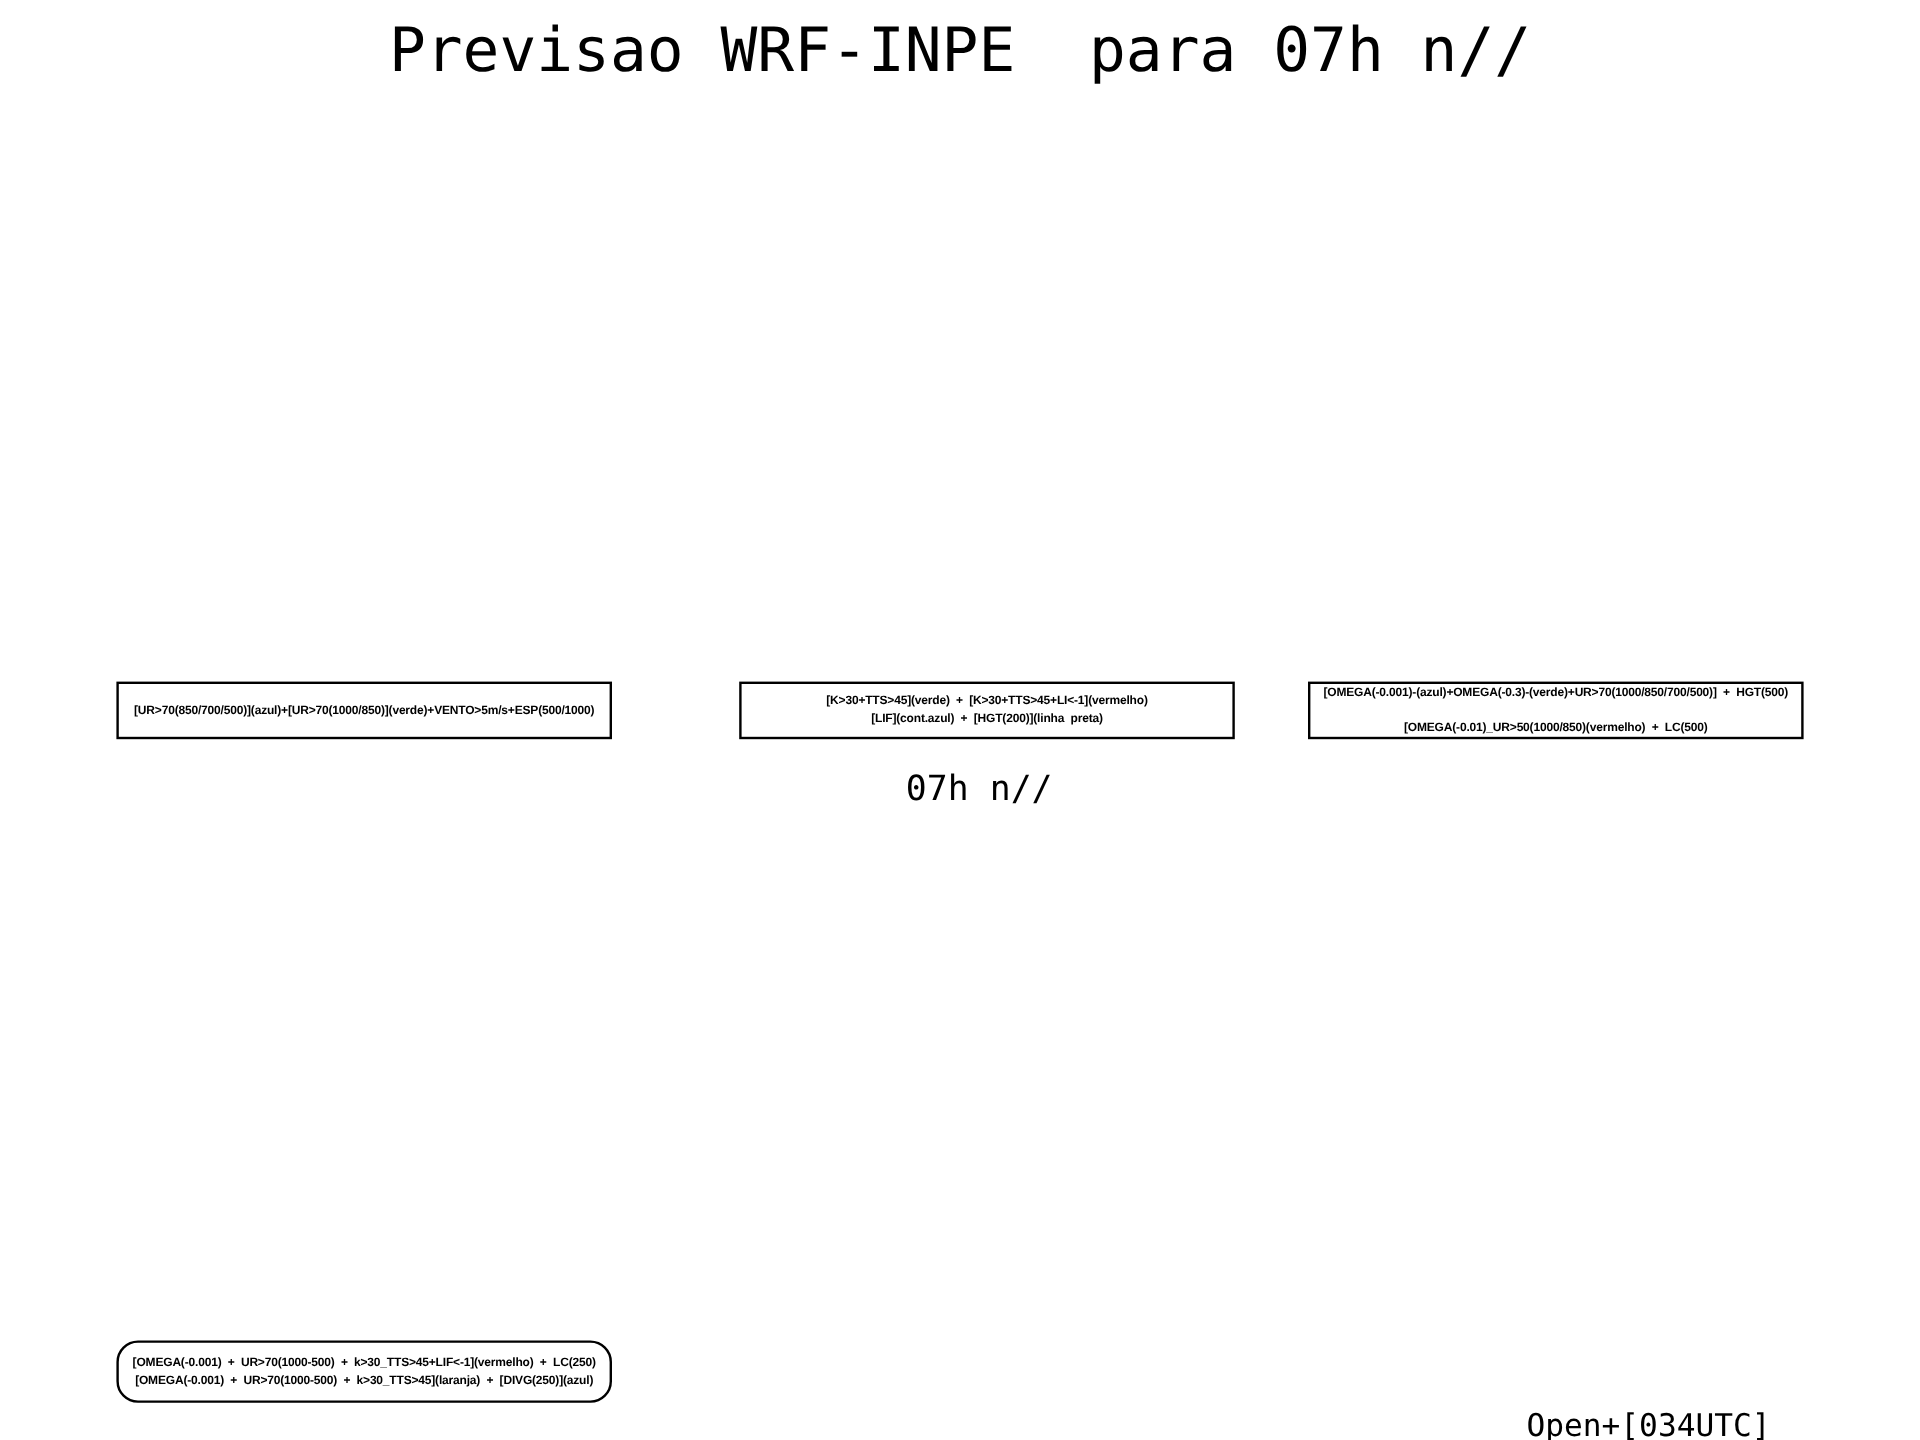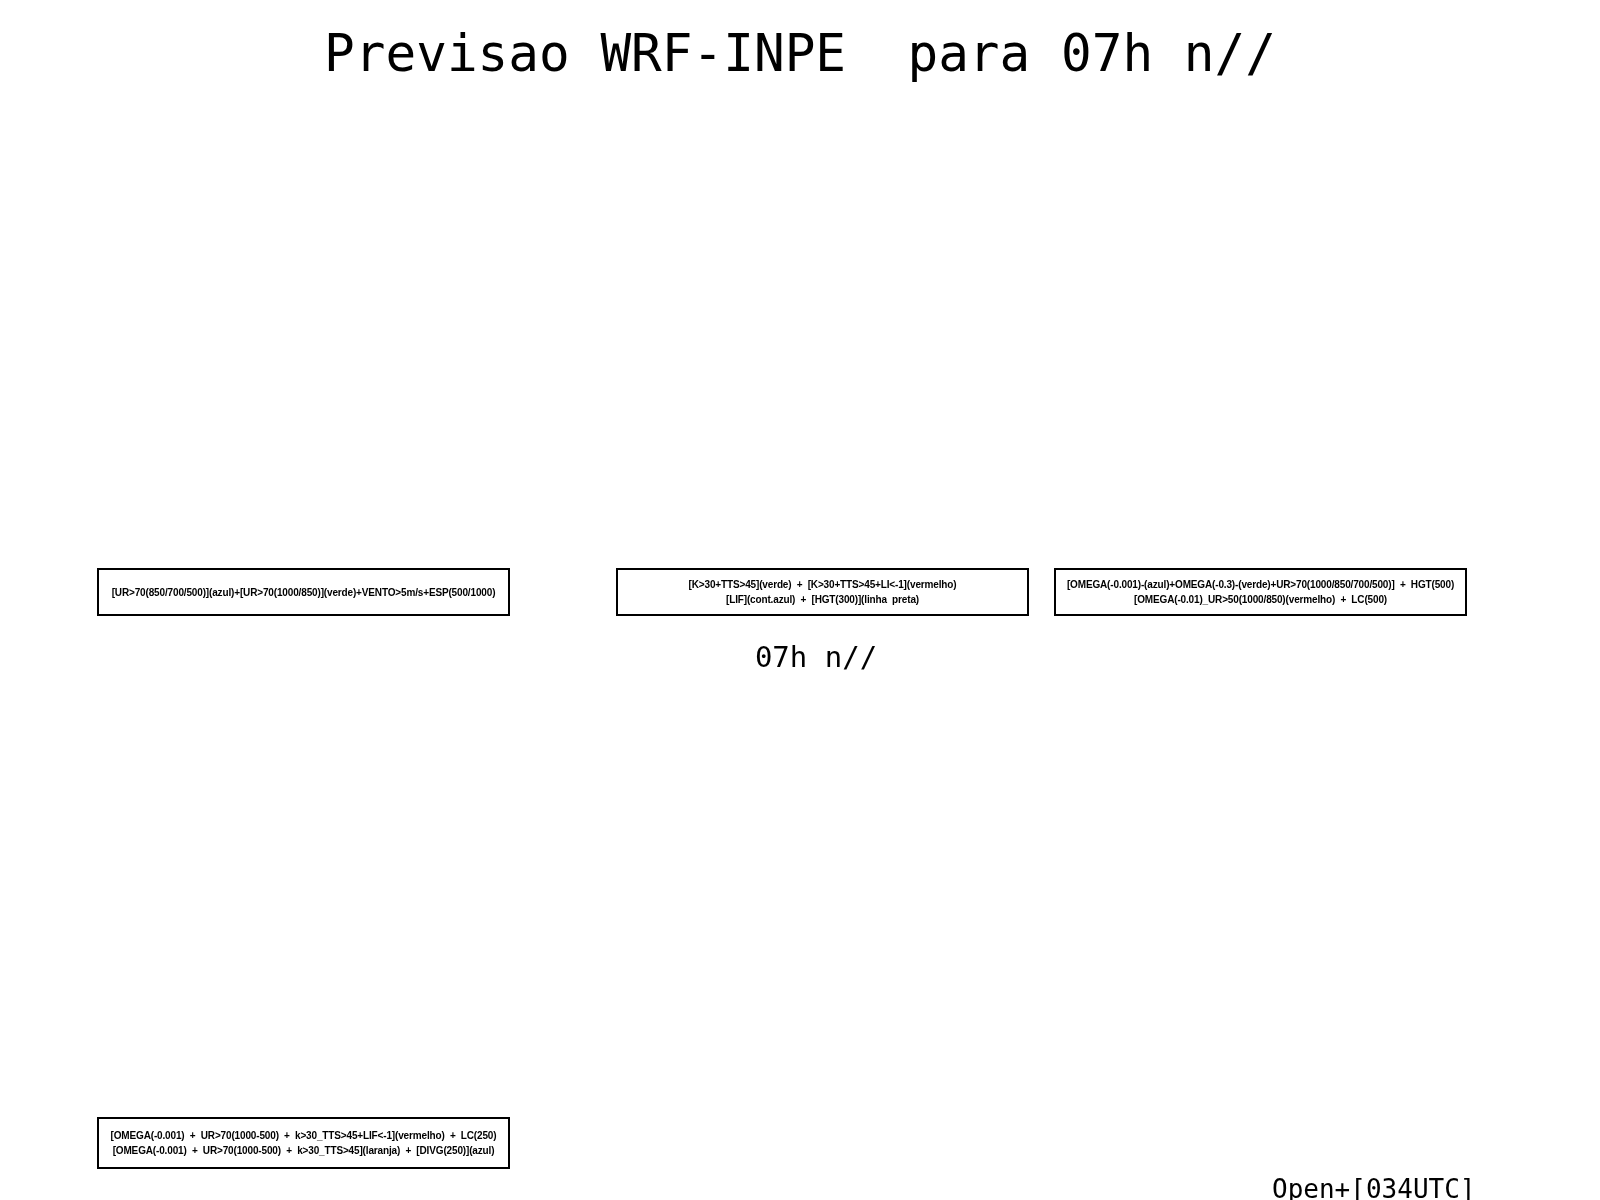--- a/index.html
+++ b/index.html
@@ -17,21 +17,21 @@
     color: #000000;
   }
   .stroke-label {
     position: absolute;
     font-family: "DejaVu Sans Mono", monospace;
     font-weight: normal;
     color: #000000;
     white-space: pre;
   }
   #figure-title {
-    top: 25px;
+    top: 14px;
     left: 0;
     width: 1600px;
     text-align: center;
     font-size: 51px;
     line-height: 58px;
     letter-spacing: 0px;
   }
   #mid-label {
     top: 640px;
     left: 16px;
@@ -51,24 +51,24 @@
     width: 413px;
     border: 2px solid #000000;
     background: #ffffff;
     box-sizing: border-box;
     display: flex;
     flex-direction: column;
     align-items: center;
     justify-content: center;
   }
   .legend-box.row-mid    { top: 568px; height: 48px; }
-  .legend-box.row-bottom { top: 1117px; height: 52px; }
+  .legend-box.row-bottom { top: 1117px; height: 52px; border-radius: 18px; }
   .legend-box.col-left   { left: 97px; }
   .legend-box.col-center { left: 616px; }
-  .legend-box.col-right  { left: 1054px; }
+  .legend-box.col-right  { left: 1090px; justify-content: space-between; }
   .legend-line {
     font-family: "Liberation Sans", sans-serif;
     font-weight: bold;
     font-size: 10px;
     line-height: 15px;
     letter-spacing: -0.15px;
     white-space: pre;
     text-align: center;
     color: #000000;
   }
@@ -79,21 +79,21 @@
 <div id="page">
 
   <div id="figure-title" class="stroke-label">Previsao WRF-INPE  para 07h n//</div>
 
   <div class="legend-box row-mid col-left">
     <div class="legend-line">[UR&gt;70(850/700/500)](azul)+[UR&gt;70(1000/850)](verde)+VENTO&gt;5m/s+ESP(500/1000)</div>
   </div>
 
   <div class="legend-box row-mid col-center">
     <div class="legend-line">[K&gt;30+TTS&gt;45](verde)  +  [K&gt;30+TTS&gt;45+LI&lt;-1](vermelho)</div>
-    <div class="legend-line">[LIF](cont.azul)  +  [HGT(300)](linha  preta)</div>
+    <div class="legend-line">[LIF](cont.azul)  +  [HGT(200)](linha  preta)</div>
   </div>
 
   <div class="legend-box row-mid col-right">
     <div class="legend-line">[OMEGA(-0.001)-(azul)+OMEGA(-0.3)-(verde)+UR&gt;70(1000/850/700/500)]  +  HGT(500)</div>
     <div class="legend-line">[OMEGA(-0.01)_UR&gt;50(1000/850)(vermelho)  +  LC(500)</div>
   </div>
 
   <div id="mid-label" class="stroke-label">07h n//</div>
 
   <div class="legend-box row-bottom col-left">

